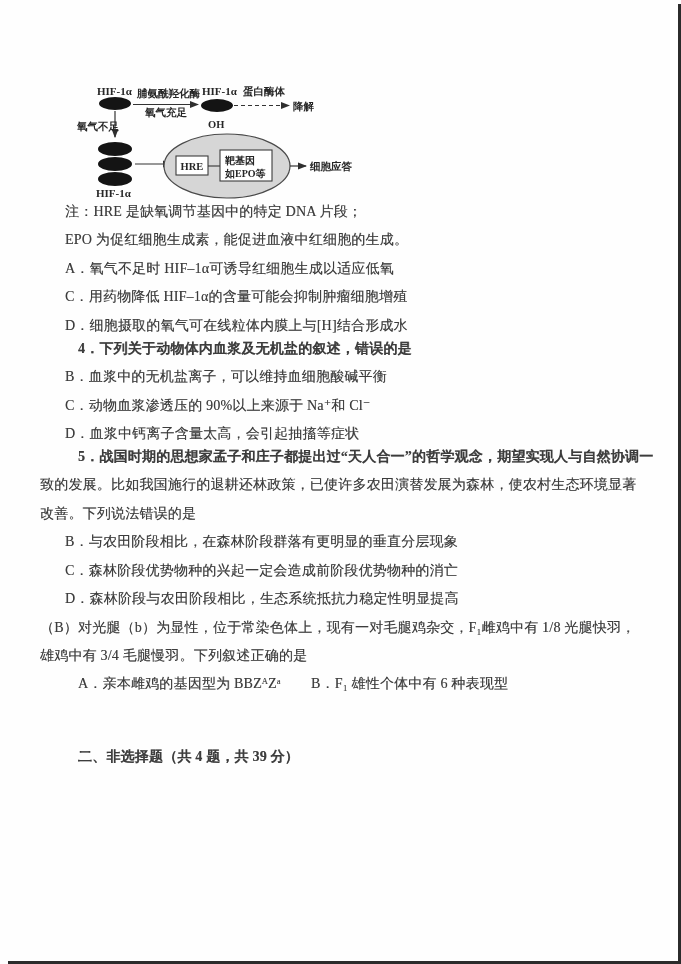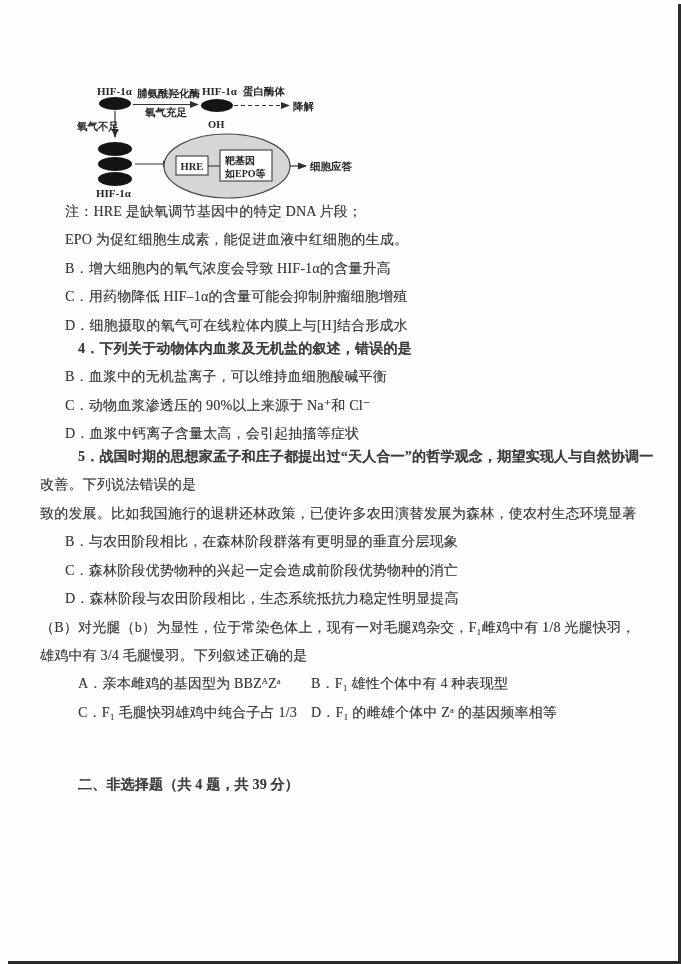--- a/index.html
+++ b/index.html
@@ -76,43 +76,40 @@
     <text x="225" y="102" font-size="10">如EPO等</text>
 
     <line x1="290" y1="91" x2="306" y2="91" stroke="#333" stroke-width="1.2" marker-end="url(#arw)"></line>
     <text x="310" y="95" font-size="10.5">细胞应答</text>
   </svg>
 
   <div class="content">
     <div class="line ind1">注：HRE 是缺氧调节基因中的特定 DNA 片段；</div>
     <div class="line ind1">EPO 为促红细胞生成素，能促进血液中红细胞的生成。</div>
 
-    <div class="line ind1">B．增大细胞内的氧气浓度会导致 HIF-1α的含量升高</div>
+    <div class="line ind1">A．氧气不足时 HIF–1α可诱导红细胞生成以适应低氧</div>
     <div class="line ind1">C．用药物降低 HIF–1α的含量可能会抑制肿瘤细胞增殖</div>
     <div class="line ind1">D．细胞摄取的氧气可在线粒体内膜上与[H]结合形成水</div>
 
     <div class="line ind2 tight">4．下列关于动物体内血浆及无机盐的叙述，错误的是</div>
     <div class="line ind1">B．血浆中的无机盐离子，可以维持血细胞酸碱平衡</div>
     <div class="line ind1">C．动物血浆渗透压的 90%以上来源于 Na⁺和 Cl⁻</div>
     <div class="line ind1">D．血浆中钙离子含量太高，会引起抽搐等症状</div>
 
     <div class="line ind2 tight">5．战国时期的思想家孟子和庄子都提出过“天人合一”的哲学观念，期望实现人与自然协调一</div>
+    <div class="line">致的发展。比如我国施行的退耕还林政策，已使许多农田演替发展为森林，使农村生态环境显著</div>
     <div class="line">改善。下列说法错误的是</div>
-    <div class="line">致的发展。比如我国施行的退耕还林政策，已使许多农田演替发展为森林，使农村生态环境显著</div>
     <div class="line ind1">B．与农田阶段相比，在森林阶段群落有更明显的垂直分层现象</div>
     <div class="line ind1">C．森林阶段优势物种的兴起一定会造成前阶段优势物种的消亡</div>
     <div class="line ind1">D．森林阶段与农田阶段相比，生态系统抵抗力稳定性明显提高</div>
 
     <div class="line">（B）对光腿（b）为显性，位于常染色体上，现有一对毛腿鸡杂交，F₁雌鸡中有 1/8 光腿快羽，</div>
     <div class="line">雄鸡中有 3/4 毛腿慢羽。下列叙述正确的是</div>
     <div class="line ind2">
-      <span class="colA">A．亲本雌鸡的基因型为 BBZᴬZᵃ</span><span>B．F₁ 雄性个体中有 4 种表现型</span>
-    </div>
-    <div class="line ind2">
-      <span class="colA">C．F₁ 毛腿快羽雄鸡中纯合子占 1/3</span><span>D．F₁ 的雌雄个体中 Zᵃ 的基因频率相等</span>
+      <span class="colA">A．亲本雌鸡的基因型为 BBZᴬZᵃ</span><span>B．F₁ 雄性个体中有 6 种表现型</span>
     </div>
 
     <div class="line ind2 bold">二、非选择题（共 4 题，共 39 分）</div>
   </div>
 
   <div class="edge-right"></div>
   <div class="edge-bottom"></div>
 </div>
 
 </body></html>

